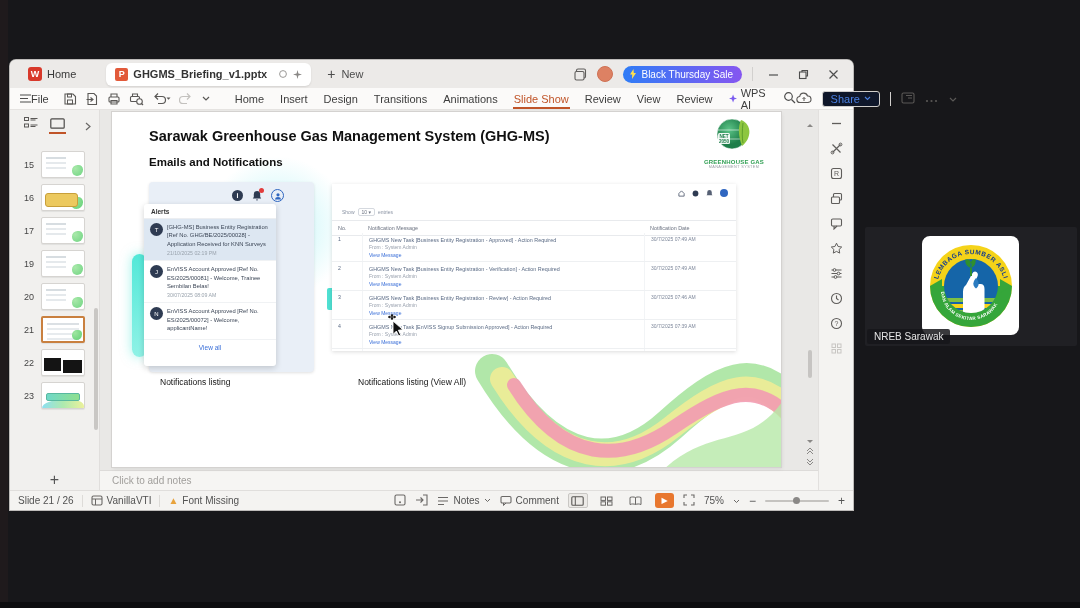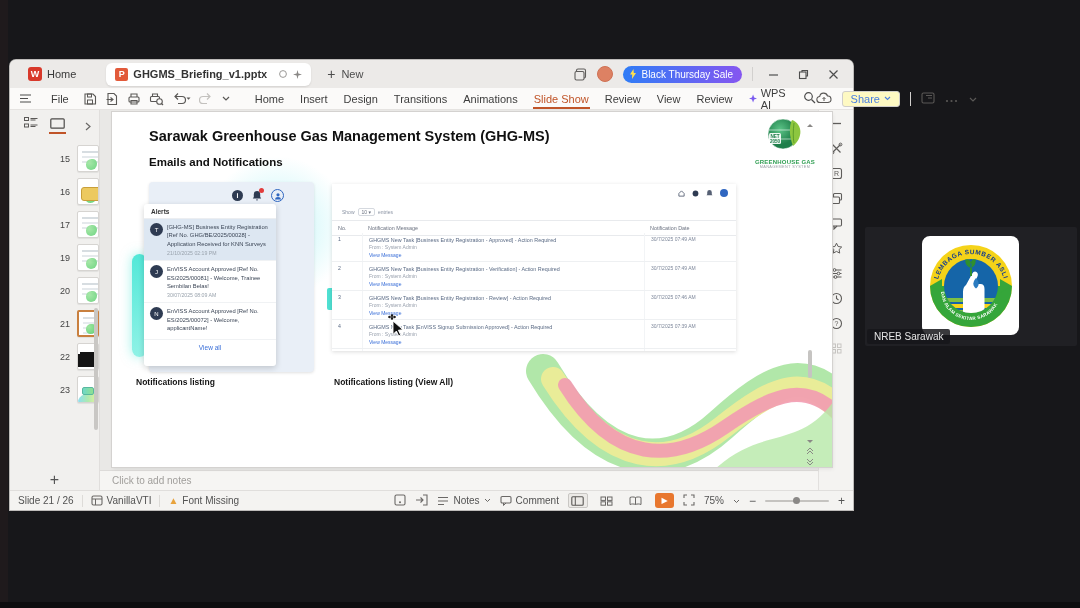--- a/index.html
+++ b/index.html
@@ -37,43 +37,43 @@
   .avatar-dot { width:16px; height:16px; border-radius:50%; background:#dd8163; border:1px solid #cf7154; }
   .promo-pill { height:17px; border-radius:9px; padding:0 9px 0 6px;
     background:linear-gradient(90deg,#2f7cf6,#8556f0); color:#fff; font-size:10px;
     display:flex; align-items:center; gap:4px; }
   .tb-sep { width:1px; height:14px; background:#d2d0ce; }
   .winbtn { width:20px; height:20px; display:flex; align-items:center; justify-content:center; }
 
   
   .menubar { height:22px; background:#fbfaf9; border-bottom:1px solid #e5e3e1;
     display:flex; align-items:center; padding:0 10px; font-size:11px; color:#3d3d3d; }
-  .file-btn { display:flex; align-items:center; gap:20px; margin-right:14px; }
+  .file-btn { display:flex; align-items:center; gap:0; margin-right:14px; }
   .qbar { display:flex; align-items:center; gap:8px; margin-right:16px; }
   .qbtn { display:flex; align-items:center; }
   .menu-items { display:flex; align-items:center; }
   .menu-item { padding:2px 8px; position:relative; cursor:default; white-space:nowrap; }
   .menu-item.active { color:#c05428; font-weight:normal; }
   .menu-item.active::after { content:""; position:absolute; left:7px; right:7px; bottom:-2px;
     height:2px; background:#c05428; }
   .wps-ai { display:flex; align-items:center; gap:4px; padding:0 8px; }
   .mb-right { margin-left:auto; display:flex; align-items:center; gap:10px; }
-  .share-btn { display:flex; align-items:center; gap:4px; border:1px solid #d0cecb; background:#fef9c3;
+  .share-btn { display:flex; align-items:center; gap:4px; border:1px solid #d0cecb; background:#0f172a;
     border-radius:3px; padding:1px 8px; color:#4a7fe0; font-size:11px; }
 
   
   .content { display:flex; height:380px; position:relative; }
 
   
   .thumbs { width:90px; background:#f1f0ee; border-right:1px solid #e0deDC; position:relative; flex:none; }
   .thumbs-hdr { height:26px; display:flex; align-items:center; gap:12px; padding-left:14px; position:relative; }
   .th-icon { position:relative; display:flex; }
   .th-icon.active::after { content:""; position:absolute; left:-1px; right:-1px; bottom:-5px; height:2px; background:#c05428; }
   .th-expand { position:absolute; right:8px; top:7px; color:#6a6866; }
-  .thumb-list { position:absolute; top:26px; left:0; right:0; padding-top:6px;margin-left:36px; }
+  .thumb-list { position:absolute; top:32px; left:0; right:0; padding-top:6px; }
   .thumb-item { display:flex; align-items:center; gap:7px; height:33px; padding-left:8px; }
   .thumb-item .num { width:16px; text-align:right; font-size:9px; color:#454545; flex:none; }
   .thumb { width:44px; height:27px; background:#fff; border:1px solid #d6d4d1; border-radius:2px;
     position:relative; overflow:hidden; box-shadow:0 1px 1px rgba(0,0,0,.07); }
   .thumb-item.selected .thumb { border:2px solid #c9803f; }
   .v-plain::after { content:""; position:absolute; right:1px; bottom:1px; width:11px; height:11px;
     border-radius:50% 40% 55% 45%; background:radial-gradient(circle at 30% 30%,#9fe6a0,#5fcf74); opacity:.9; }
   .v-plain::before { content:""; position:absolute; left:4px; top:5px; width:20px; height:2px;
     background:#d7dde1; box-shadow:0 5px 0 #e5e9ec,0 10px 0 #e5e9ec; }
   .v-lines::after { content:""; position:absolute; right:1px; bottom:1px; width:10px; height:10px;
@@ -93,21 +93,21 @@
   .v-waves::before { content:""; position:absolute; left:4px; top:4px; width:22px; height:2px; background:#e0e4e8; }
   .v-waves::after { content:""; position:absolute; left:0; right:0; bottom:0; height:12px;
     background:linear-gradient(90deg,#86dff0,#9fe6a0,#cdeb85); border-radius:55% 45% 0 0/90% 70% 0 0; opacity:.9; }
   .thumbs-scroll { position:absolute; right:1px; top:198px; width:4px; height:122px; background:#c9c7c4; border-radius:2px; }
   .add-slide { position:absolute; left:0; right:0; bottom:2px; text-align:center;
     font-size:16px; color:#555; line-height:1; }
 
   
   .doc-col { flex:1; display:flex; flex-direction:column; background:#e9e8e6; position:relative; min-width:0; }
   .slide-area { height:360px; position:relative; }
-  .slide { position:absolute; left:12px; top:2px; width:720px; height:355px; background:#fff;
+  .slide { position:absolute; left:12px; top:2px; width:669px; height:355px; background:#fff;
     box-shadow:0 0 0 1px #d4d2d0, 1px 2px 4px rgba(0,0,0,.08); overflow:hidden; }
 
   .sl-title { position:absolute; left:37px; top:16px; font-size:14.5px; font-weight:bold; color:#101010; }
   .sl-subtitle { position:absolute; left:37px; top:44px; font-size:11.5px; font-weight:bold; color:#101010; }
   .sl-logo { position:absolute; right:14px; top:4px; width:66px; text-align:center; }
   .sl-logo .l1 { font-size:6px; font-weight:bold; color:#2f9e52; letter-spacing:.2px; margin-top:1px; }
   .sl-logo .l2 { font-size:3.8px; color:#9aa0a5; letter-spacing:.4px; }
 
   .teal-glow { position:absolute; left:88px; top:38px; width:155px; height:155px; border-radius:50%;
     background:radial-gradient(circle, rgba(110,232,238,.42), rgba(110,232,238,0) 65%); }
@@ -148,21 +148,21 @@
   .tbl-head > div { padding:4px 6px; }
   .tbl-rows { position:absolute; top:49px; left:0; right:0; bottom:0; overflow:hidden; }
   .tbl-row { display:grid; grid-template-columns:30px 1fr 92px; border-bottom:1px solid #eef0f2; }
   .tbl-row > div { padding:3px 6px 2px; }
   .td-no { font-size:5.2px; color:#5b6b85; }
   .td-msg { font-size:5.4px; color:#5b6b85; line-height:1.5; border-left:1px solid #f2f4f6; }
   .td-from { font-size:5px; color:#98a0ad; }
   .td-link { font-size:5px; color:#3a6fd8; }
   .td-date { font-size:5px; color:#7d879a; border-left:1px solid #f2f4f6; }
 
-  .caption { position:absolute; top:265px; font-size:8.5px; font-weight:bold; color:#151515; }
+  .caption { position:absolute; top:265px; font-size:8.5px; font-weight:normal; color:#151515;margin-left:24px; }
   .caption.left { left:24px; }
   .caption.right { left:222px; }
 
   .waves { position:absolute; right:-6px; bottom:-4px; }
   .cursor { position:absolute; left:275px; top:202px; }
 
   
   .doc-scroll { position:absolute; right:3px; top:2px; width:9px; height:356px; }
   .doc-scroll .thumbbar { position:absolute; left:2px; top:238px; width:4px; height:28px; background:#c6c4c2; border-radius:2px; }
   .doc-scroll .up { position:absolute; top:2px; left:0; }

